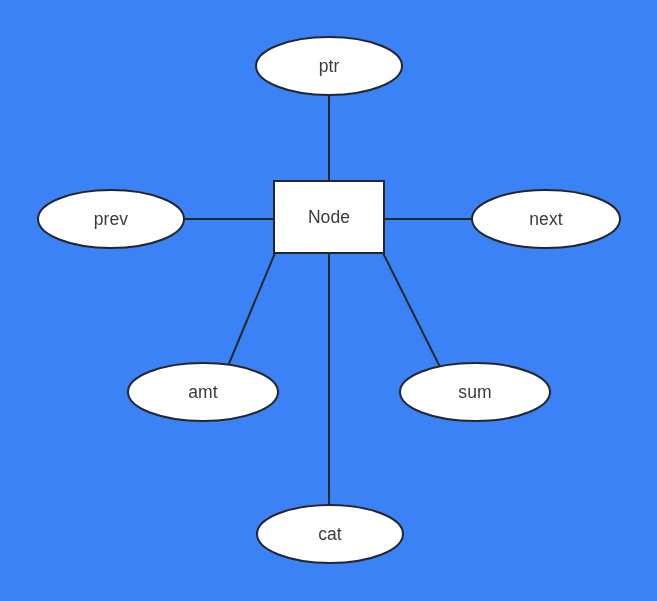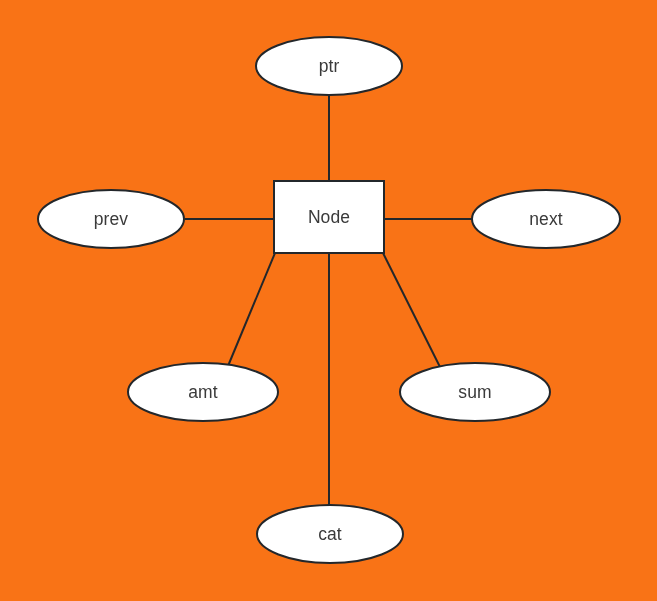--- a/index.html
+++ b/index.html
@@ -47,21 +47,21 @@
     font-family: "Liberation Sans", sans-serif;
     font-size: 17.5px;
     text-anchor: middle;
     dominant-baseline: middle;
     letter-spacing: 0.1px;
   }
 </style>
 </head>
 <body>
 
-<div id="canvas" style="width: 657px; height: 601px; background: #f97316;">
+<div id="canvas" style="width: 657px; height: 601px; background: #3b82f6;">
   <svg id="diagram-svg" viewBox="0 0 657 601" xmlns="http://www.w3.org/2000/svg" style="width: 657px; height: 601px;">
 
     <g>
       <line class="edge" id="edge-node-ptr" x1="329" y1="181" x2="329" y2="95" stroke="#23272b" stroke-width="2"></line>
       <line class="edge" id="edge-node-prev" x1="274" y1="219" x2="185" y2="219" stroke="#23272b" stroke-width="2"></line>
       <line class="edge" id="edge-node-next" x1="384" y1="219" x2="472" y2="219" stroke="#23272b" stroke-width="2"></line>
       <line class="edge" id="edge-node-amt" x1="275" y1="253" x2="228" y2="366" stroke="#23272b" stroke-width="2"></line>
       <line class="edge" id="edge-node-sum" x1="383" y1="253" x2="440" y2="367" stroke="#23272b" stroke-width="2"></line>
       <line class="edge" id="edge-node-cat" x1="329" y1="253" x2="329" y2="505" stroke="#23272b" stroke-width="2"></line>
     </g>

